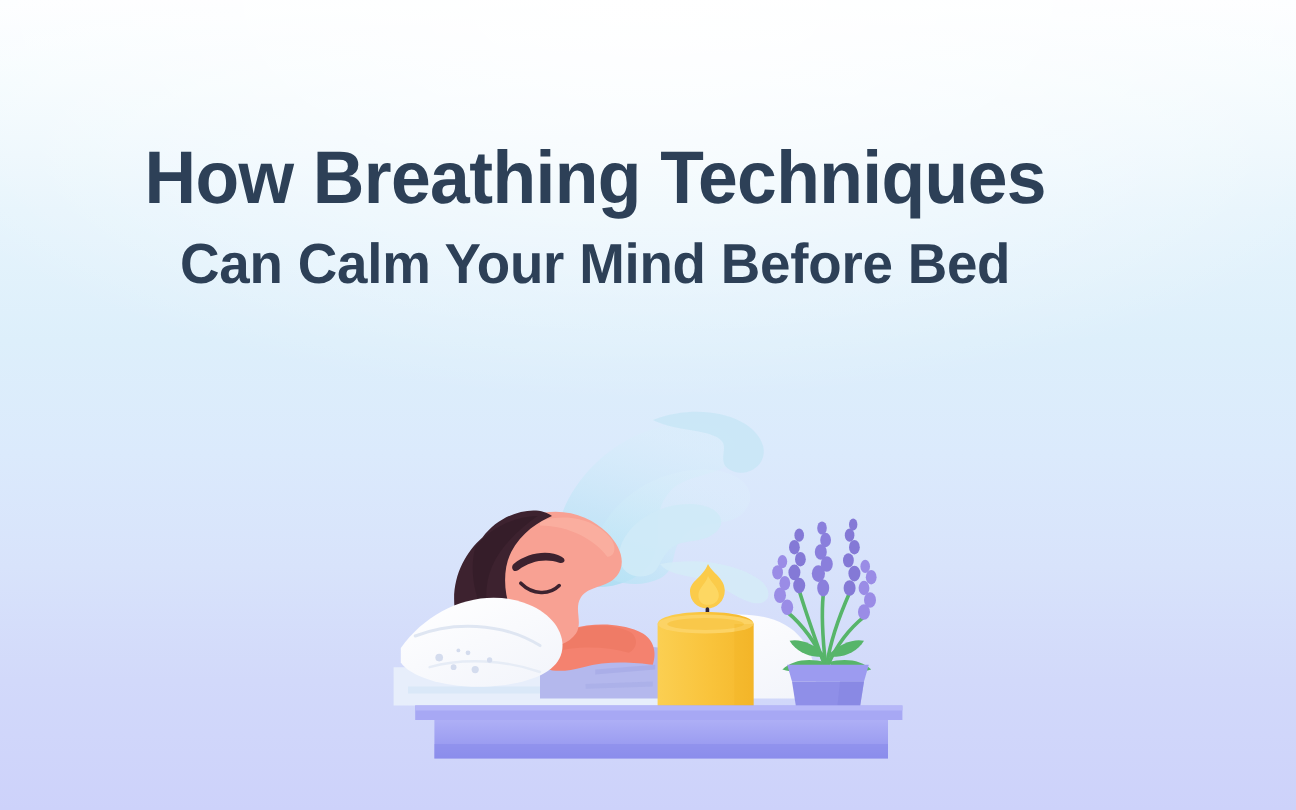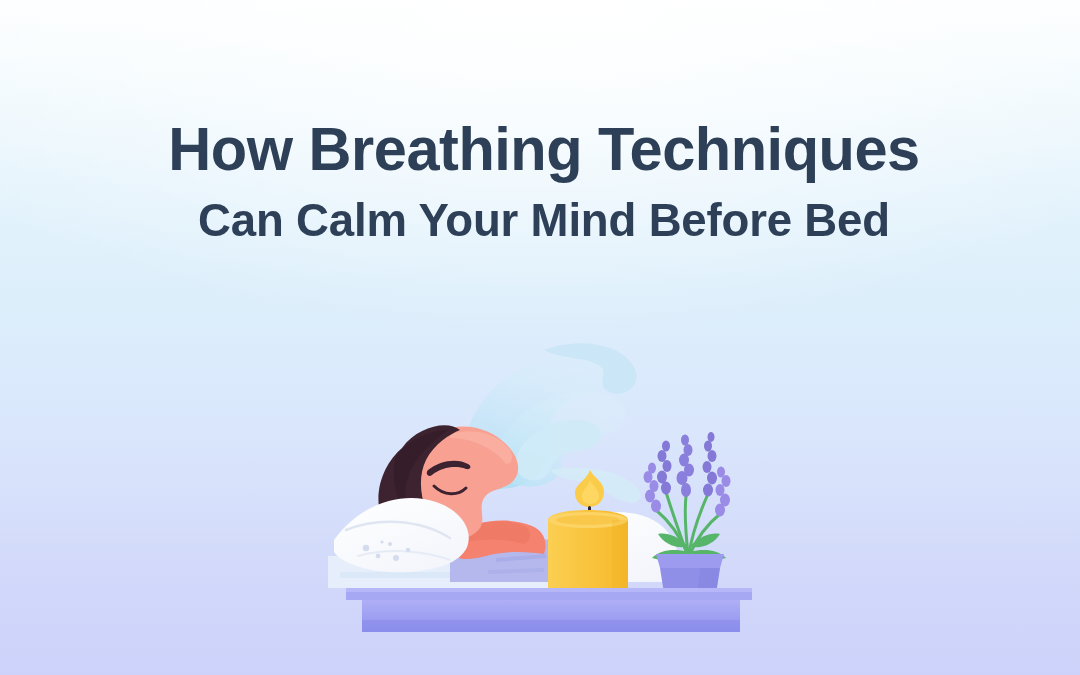--- a/index.html
+++ b/index.html
@@ -30,21 +30,20 @@
   }
 
   
   .heading {
     position: absolute;
     top: 118px;
     left: 0;
     width: 992px;
     text-align: center;
     user-select: none;
-    margin-left: 48px;
   }
   .title {
     margin: 0;
     font-family: "Liberation Sans", sans-serif;
     font-size: 62px;
     line-height: 1.0;
     font-weight: 700;
     letter-spacing: -0.5px;
     color: #2d4057;
     transform: scaleX(0.96);

